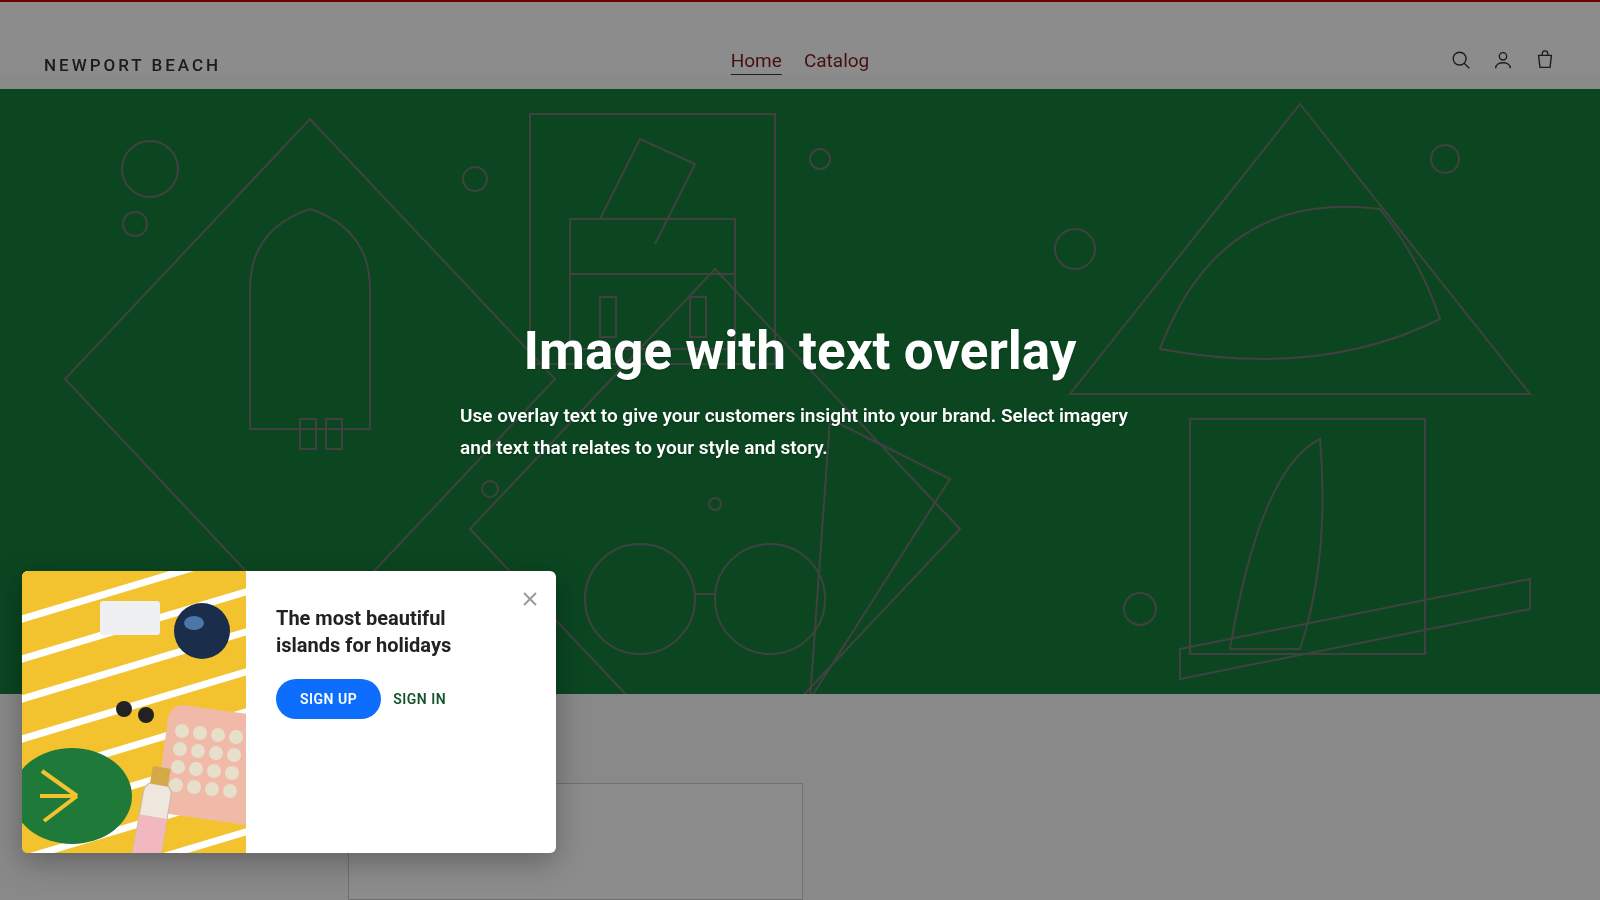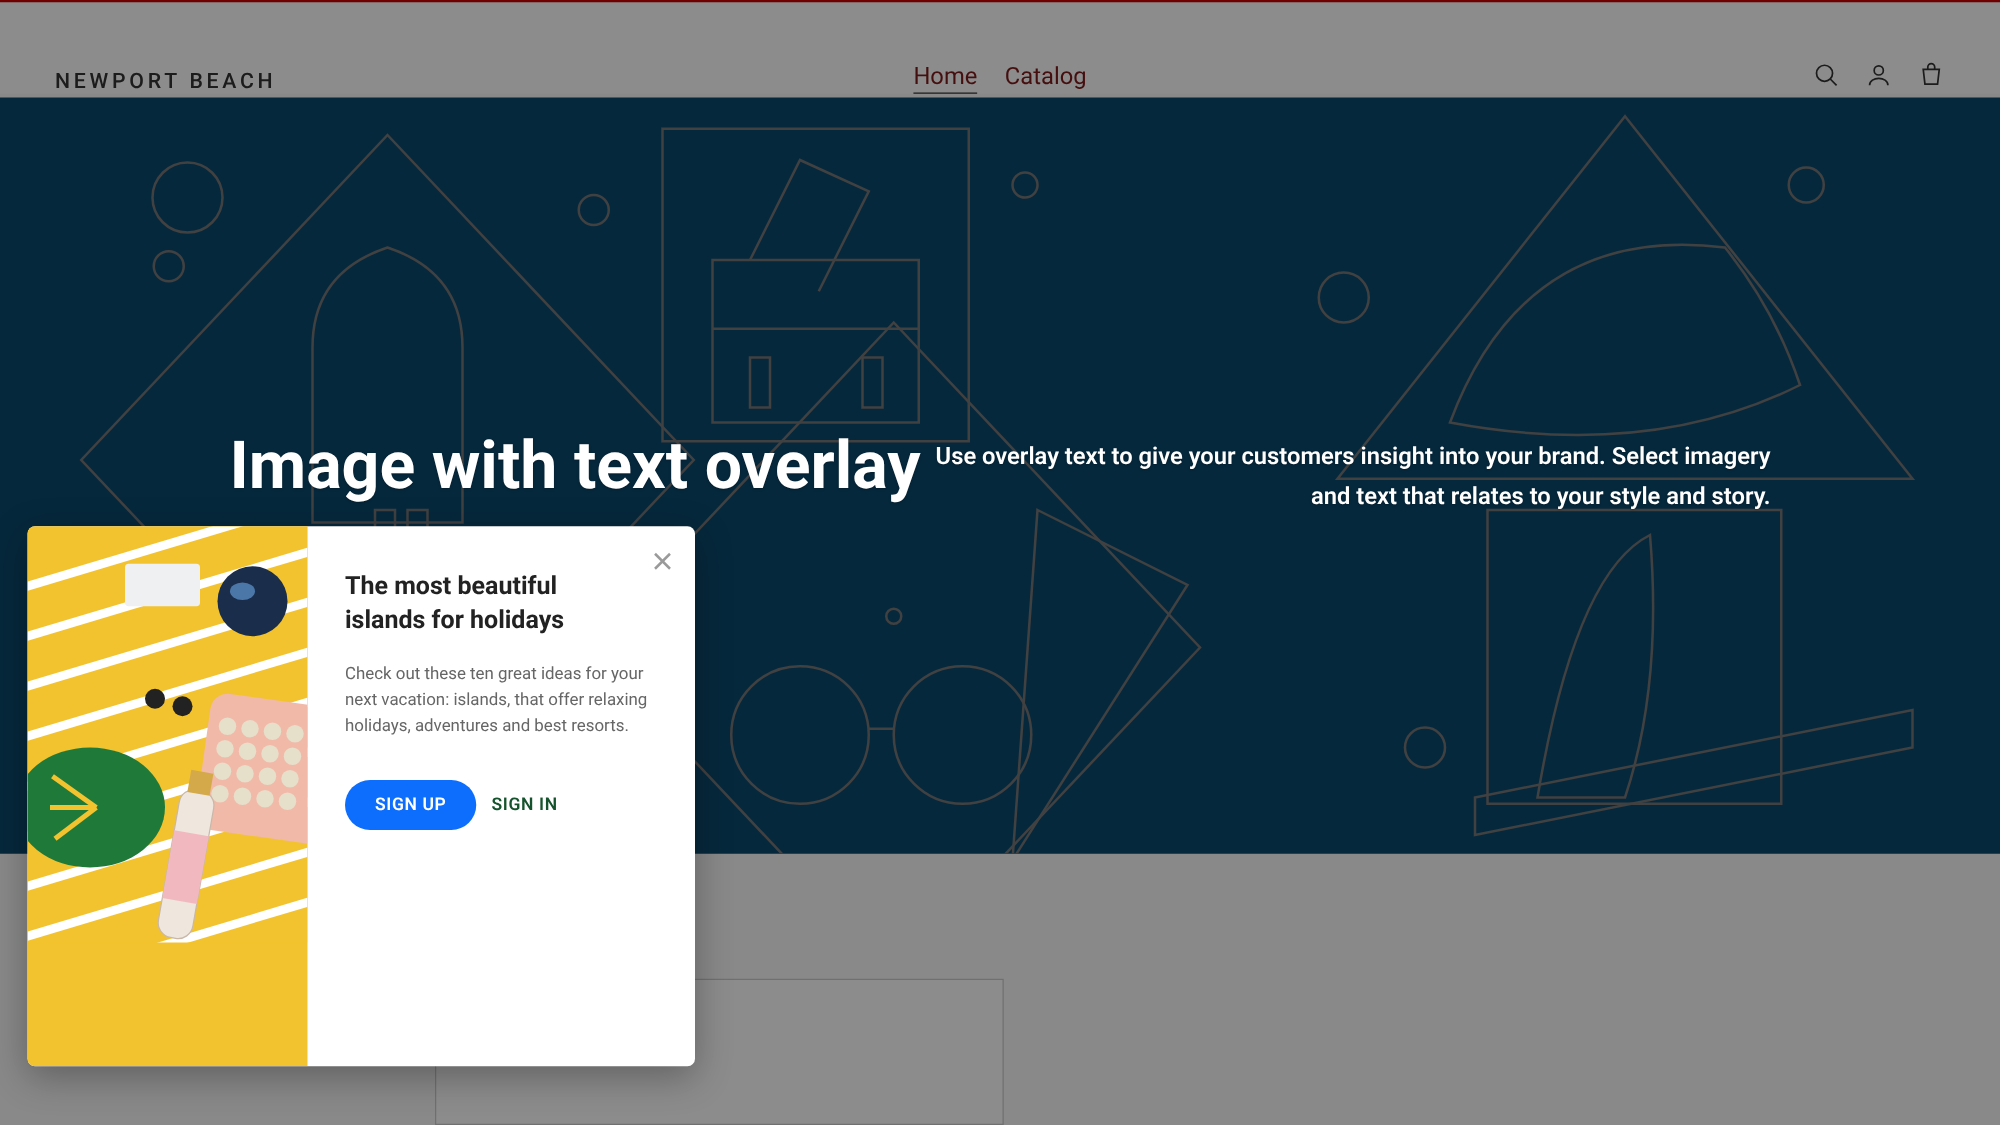--- a/index.html
+++ b/index.html
@@ -8,30 +8,30 @@
 .red-line { position:absolute; top:0; left:0; right:0; height:2px; background:#c00; }
 
 .header { position:absolute; top:2px; left:0; right:0; height:73px; background:#fff; display:flex; align-items:flex-end; padding:0 44px; }
 .brand { font-size:17px; font-weight:500; letter-spacing:3px; color:#333; }
 .nav { position:absolute; left:50%; transform:translateX(-50%); display:flex; gap:22px; }
 .nav a { font-size:19px; color:#7f1d1d; text-decoration:none; }
 .nav a.active { border-bottom:1px solid #333; padding-bottom:2px; }
 .header-icons { margin-left:auto; display:flex; gap:20px; align-items:center; }
 .header-icons svg { width:22px; height:22px; stroke:#333; fill:none; stroke-width:1.5; }
 
-.hero { position:absolute; top:78px; left:0; right:0; height:605px; background:#0c4a6e; overflow:hidden; display:flex; flex-direction:row; align-items:center; justify-content:center; }
+.hero { position:absolute; top:89px; left:0; right:0; height:605px; background:#15803d; overflow:hidden; display:flex; flex-direction:column; align-items:center; justify-content:center; }
 .hero svg.bg { position:absolute; inset:0; width:100%; height:100%; }
 .hero h2 { position:relative; z-index:2; font-size:53px; font-weight:700; color:#fff; text-shadow:0 1px 2px rgba(0,0,0,.25); margin-bottom:18px; }
-.hero p { position:relative; z-index:2; font-size:19px; font-weight:600; color:#fff; text-shadow:0 1px 2px rgba(0,0,0,.25); text-align:right; line-height:1.65; max-width:680px; }
+.hero p { position:relative; z-index:2; font-size:19px; font-weight:600; color:#fff; text-shadow:0 1px 2px rgba(0,0,0,.25); text-align:left; line-height:1.65; max-width:680px; }
 
 .placeholder-card { position:absolute; top:783px; left:348px; width:455px; height:117px; background:#fff; border:1px solid #ccc; }
 
 .overlay { position:absolute; inset:0; background:rgba(0,0,0,.45); }
 
-.popup { position:absolute; left:22px; bottom:47px; width:534px; height:432px; background:#fff; border-radius:6px; box-shadow:0 8px 30px rgba(0,0,0,.3); display:flex; overflow:hidden; }
+.popup { position:absolute; left:22px; bottom:47px; width:534px; height:282px; background:#fff; border-radius:6px; box-shadow:0 8px 30px rgba(0,0,0,.3); display:flex; overflow:hidden; }
 .popup-img { width:224px; height:100%; position:relative; background:#f3c32f; overflow:hidden; }
 .popup-body { flex:1; padding:34px 28px 0 30px; position:relative; }
 .popup-close { position:absolute; top:18px; right:16px; width:20px; height:20px; cursor:pointer; }
 .popup-close svg { width:100%; height:100%; stroke:#9a9a9a; stroke-width:2; }
 .popup h3 { font-size:20px; font-weight:700; color:#222; line-height:1.35; margin-bottom:20px; padding-right:20px; }
 .popup .desc { font-size:13.5px; color:#666; line-height:1.55; margin-bottom:32px; }
 .popup .actions { display:flex; gap:12px; align-items:center; }
 .btn-primary { background:#0d6efd; color:#fff; border:none; border-radius:22px; padding:12px 24px; font-size:14px; font-weight:600; letter-spacing:.5px; cursor:pointer; }
 .btn-link { background:none; border:none; color:#14532d; font-size:14px; font-weight:600; letter-spacing:.5px; cursor:pointer; }
 </style>
@@ -169,19 +169,18 @@
     </svg>
   </div>
   <div class="popup-body">
     <span class="popup-close">
       <svg viewBox="0 0 20 20">
           <line x1="4" y1="4" x2="16" y2="16"></line>
           <line x1="16" y1="4" x2="4" y2="16"></line>
         </svg>
     </span>
     <h3>The most beautiful islands for holidays</h3>
-    <p class="desc">Check out these ten great ideas for your next vacation: islands, that offer relaxing holidays, adventures and best resorts.</p>
     <div class="actions">
       <button class="btn-primary">SIGN UP</button>
       <button class="btn-link">SIGN IN</button>
     </div>
   </div>
 </div>
 
 </body></html>

